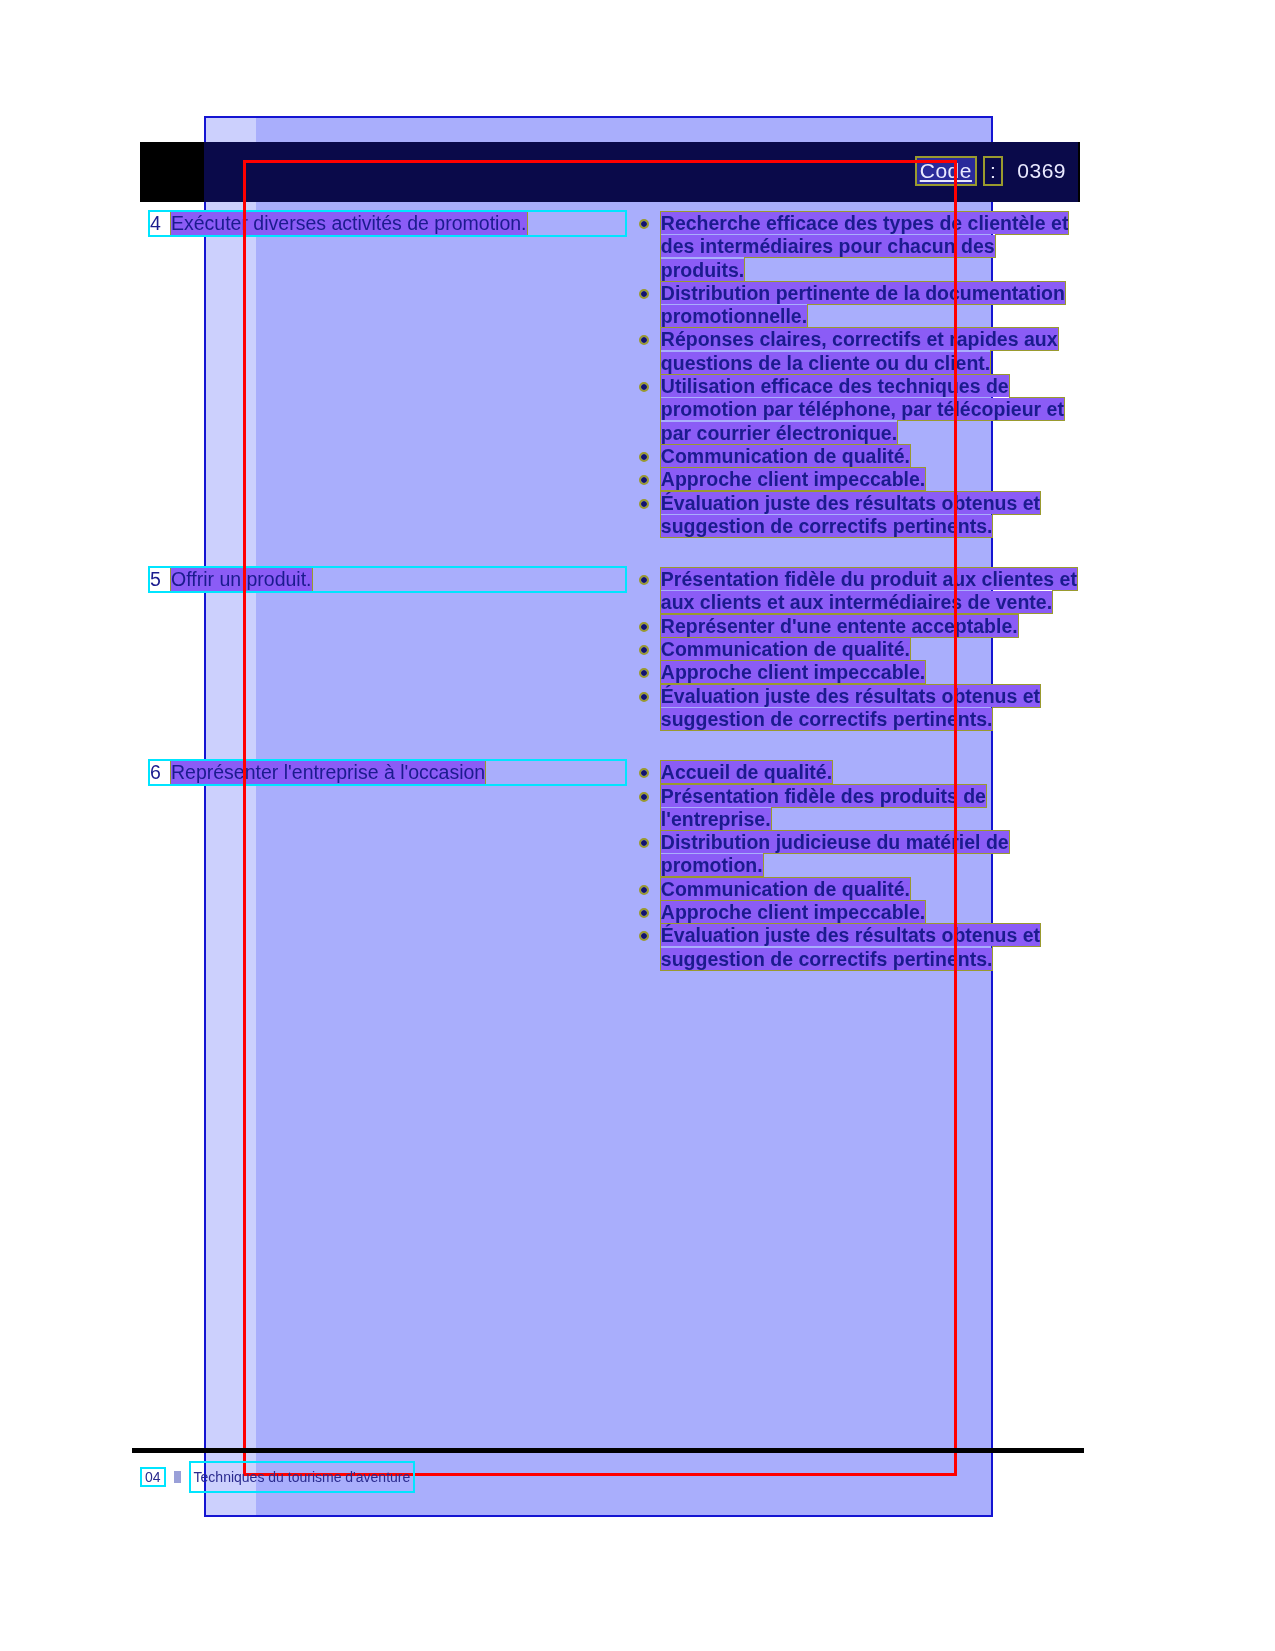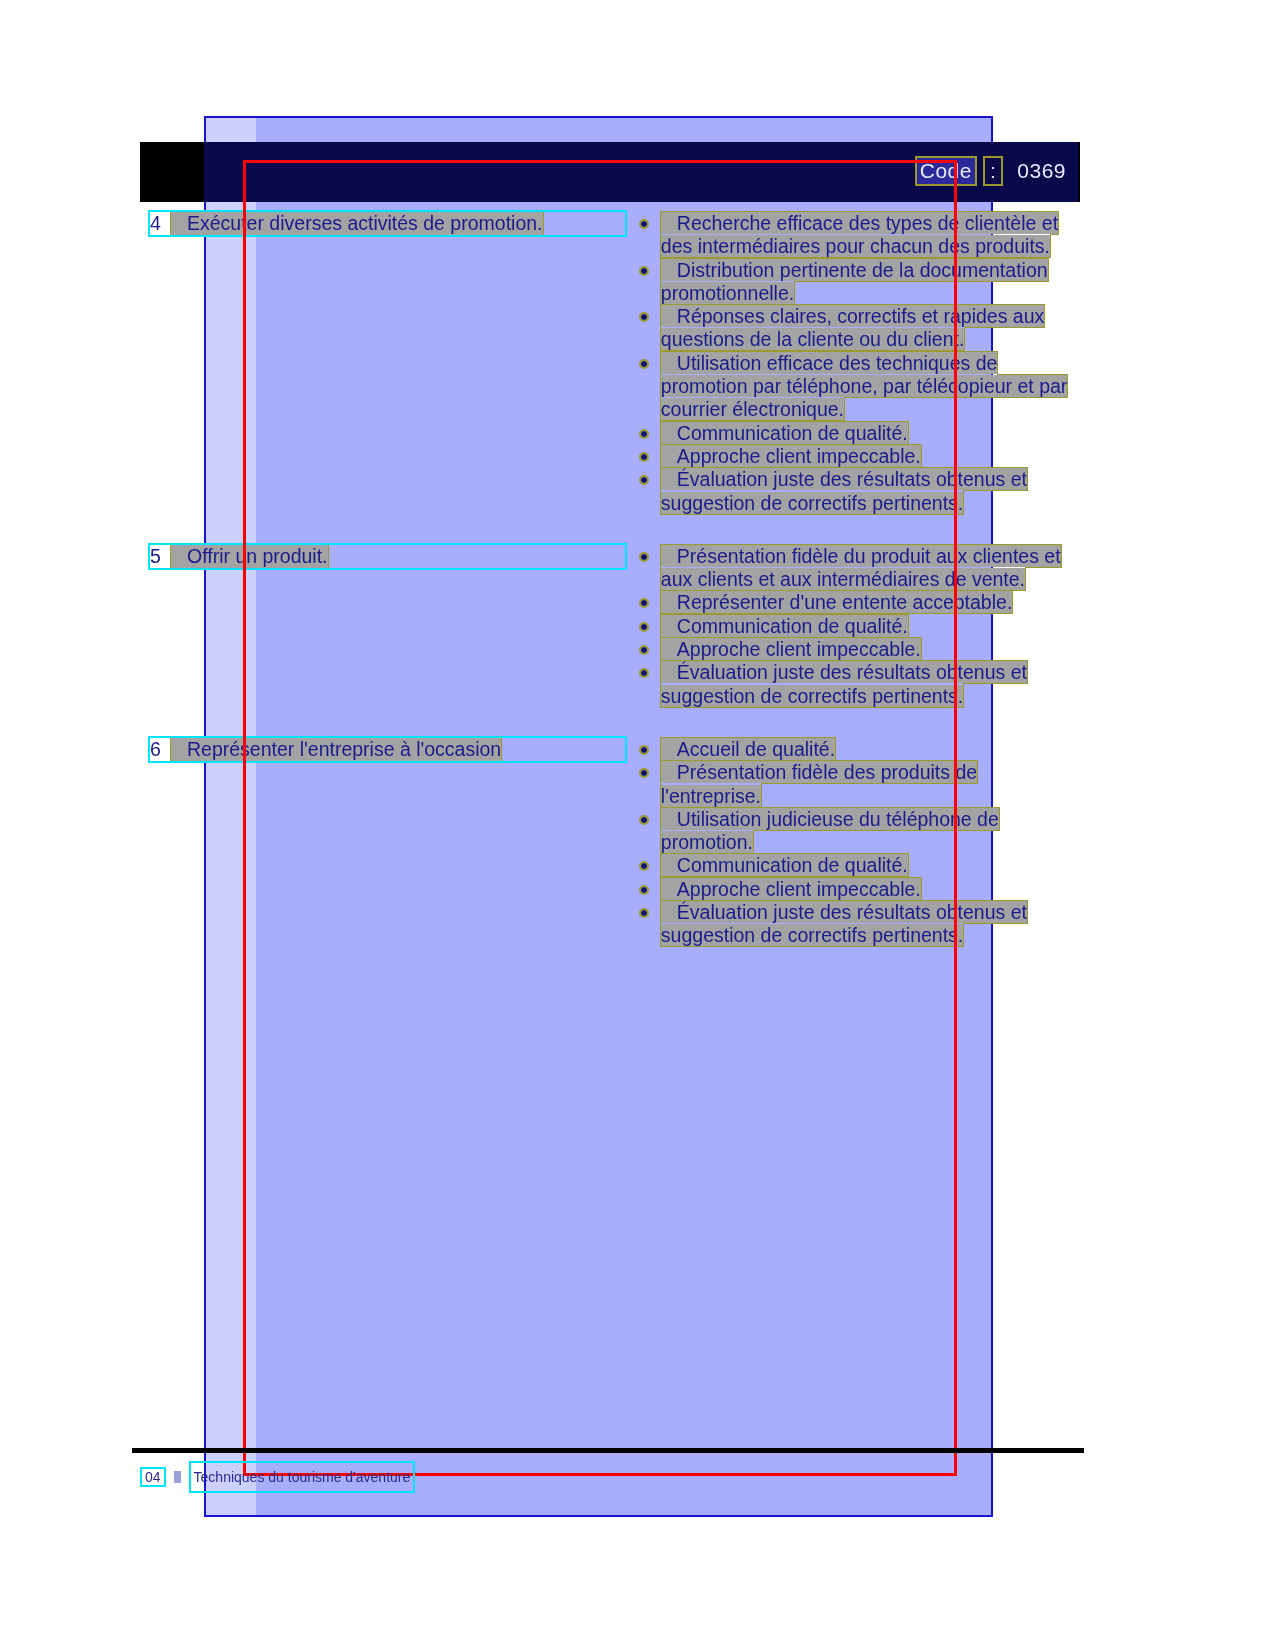--- a/index.html
+++ b/index.html
@@ -16,44 +16,44 @@
 
   
   .banner{position:absolute;left:140px;top:142px;width:940px;height:60px;
           background:#000000;}
   .banner-navy{position:absolute;left:204px;top:142px;width:874px;height:60px;
           background:#0a0a4a;}
   .code-wrap{position:absolute;right:6px;top:16px;display:flex;align-items:center;
           gap:10px;color:#e9e9ff;font-size:21px;letter-spacing:.5px;}
   .hl-cyan{outline:2px solid #00e5ff;}
   .hl-olive{outline:2px solid #9a9a2e;}
-  .code-label{background:#2a2a9a;padding:1px 3px;}
+  .code-label{background:#2a2a9a;padding:1px 3px;text-decoration:underline;}
   .code-colon{padding:1px 5px;}
   .code-value{padding:1px 6px;}
 
   
   .content{position:absolute;left:150px;top:212px;width:930px;}
   .task-block{display:flex;margin-bottom:30px;}
   .left-col{width:480px;padding-right:10px;}
-  .right-col{width:450px;}
+  .right-col{width:450px;font-weight:bold;}
 
   .task-line{display:flex;gap:9px;font-size:19.5px;color:#1b1b8e;line-height:23px;
              margin-bottom:1px;}
   .task-num{width:12px;flex:0 0 12px;}
   .task-text{display:inline-block;}
 
   ul.crit{list-style:none;margin:0;padding:0;}
   ul.crit li{position:relative;padding-left:26px;font-size:19.5px;color:#1b1b8e;
              line-height:23.3px;margin-bottom:0px;}
   ul.crit li::before{content:"";position:absolute;left:6px;top:9px;width:6px;height:6px;
              border-radius:50%;background:#12126e;outline:2px solid #9a9a2e;}
   .txt{display:inline;}
 
   
-  .w{outline:1px solid #9a9a2e;background:#a3a3a3;padding-left:16px;}
+  .w{outline:1px solid #9a9a2e;background:#8b5cf6;}
   .ln{outline:2px solid #00e5ff;}
 
   
   .rule{position:absolute;left:132px;top:1448px;width:952px;height:5px;background:#000;}
   .footer{position:absolute;left:142px;top:1463px;display:flex;align-items:center;
           gap:10px;font-size:14px;color:#2a2a8e;}
   .foot-num{padding:0 3px;}
   .foot-mark{width:7px;height:12px;background:#9aa0d8;}
   .foot-title{padding:6px 3px;}
 </style>
@@ -117,21 +117,21 @@
     <div class="left-col">
       <div class="task-line ln">
         <span class="task-num">6</span>
         <span class="task-text w">Représenter l'entreprise à l'occasion</span>
       </div>
     </div>
     <div class="right-col">
       <ul class="crit">
         <li><span class="txt w">Accueil de qualité.</span></li>
         <li><span class="txt w">Présentation fidèle des produits de l'entreprise.</span></li>
-        <li><span class="txt w">Utilisation judicieuse du téléphone de promotion.</span></li>
+        <li><span class="txt w">Distribution judicieuse du matériel de promotion.</span></li>
         <li><span class="txt w">Communication de qualité.</span></li>
         <li><span class="txt w">Approche client impeccable.</span></li>
         <li><span class="txt w">Évaluation juste des résultats obtenus et suggestion de correctifs pertinents.</span></li>
       </ul>
     </div>
   </div>
 
 </div>
 
 <div class="red-box"></div>

